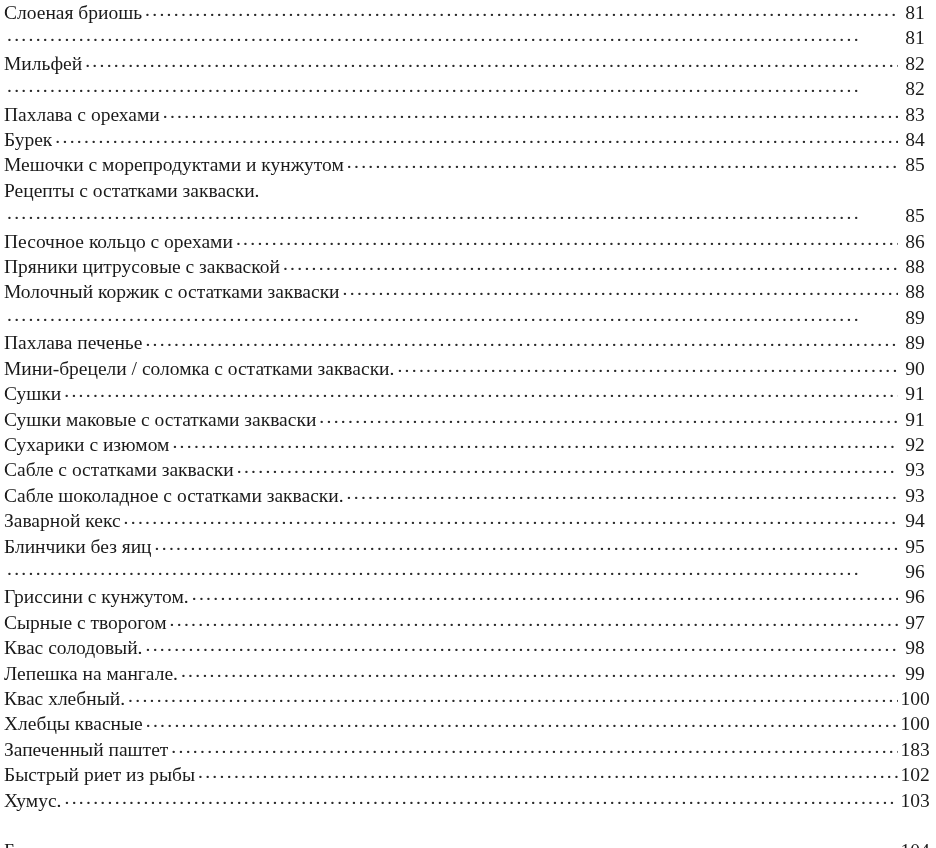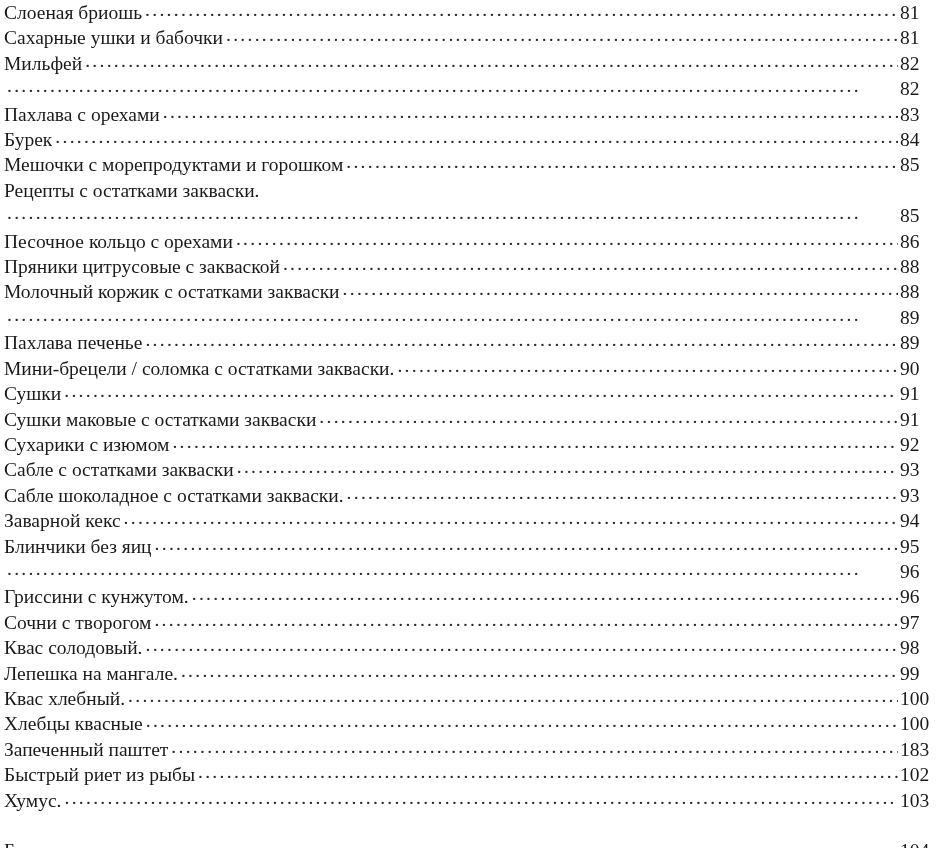--- a/index.html
+++ b/index.html
@@ -38,41 +38,40 @@
     white-space: nowrap;
     margin: 0 2px 0 3px;
     position: relative;
     top: -3px;
     font-size: 19.5px;
     letter-spacing: 2.3px;
     color: #2a2a2a;
   }
   .toc-page {
     flex: 0 0 auto;
-    text-align: left;
+    text-align: center;
     min-width: 30px;
   }
   
   .toc-entry.no-leader .toc-leader { visibility: hidden; }
   .toc-entry.no-page .toc-page { visibility: hidden; }
   .toc-spacer {
     height: 25px;
   }
 </style>
 </head>
 <body>
 
 <div class="toc" id="toc-root">
     <div class="toc-entry">
       <span class="toc-title">Слоеная бриошь</span>
       <span class="toc-leader">.......................................................................................................................</span>
       <span class="toc-page">81</span>
     </div>
     <div class="toc-entry">
-      <span class="toc-title">Сахарные ушки и бабочки</span>
       <span class="toc-leader">.......................................................................................................................</span>
       <span class="toc-page">81</span>
     </div>
     <div class="toc-entry">
       <span class="toc-title">Мильфей</span>
       <span class="toc-leader">.......................................................................................................................</span>
       <span class="toc-page">82</span>
     </div>
     <div class="toc-entry">
       <span class="toc-leader">.......................................................................................................................</span>
@@ -82,21 +81,21 @@
       <span class="toc-title">Пахлава с орехами</span>
       <span class="toc-leader">.......................................................................................................................</span>
       <span class="toc-page">83</span>
     </div>
     <div class="toc-entry">
       <span class="toc-title">Бурек</span>
       <span class="toc-leader">.......................................................................................................................</span>
       <span class="toc-page">84</span>
     </div>
     <div class="toc-entry">
-      <span class="toc-title">Мешочки с морепродуктами и горошком</span>
+      <span class="toc-title">Мешочки с морепродуктами и кунжутом</span>
       <span class="toc-leader">.......................................................................................................................</span>
       <span class="toc-page">85</span>
     </div>
     <div class="toc-entry no-leader no-page">
       <span class="toc-title">Рецепты с остатками закваски.</span>
       <span class="toc-leader">.......................................................................................................................</span>
       <span class="toc-page"></span>
     </div>
     <div class="toc-entry">
       <span class="toc-leader">.......................................................................................................................</span>
@@ -169,21 +168,21 @@
     <div class="toc-entry">
       <span class="toc-leader">.......................................................................................................................</span>
       <span class="toc-page">96</span>
     </div>
     <div class="toc-entry">
       <span class="toc-title">Гриссини с кунжутом.</span>
       <span class="toc-leader">.......................................................................................................................</span>
       <span class="toc-page">96</span>
     </div>
     <div class="toc-entry">
-      <span class="toc-title">Сочни с творогом</span>
+      <span class="toc-title">Сырные с творогом</span>
       <span class="toc-leader">.......................................................................................................................</span>
       <span class="toc-page">97</span>
     </div>
     <div class="toc-entry">
       <span class="toc-title">Квас солодовый.</span>
       <span class="toc-leader">.......................................................................................................................</span>
       <span class="toc-page">98</span>
     </div>
     <div class="toc-entry">
       <span class="toc-title">Лепешка на мангале.</span>

